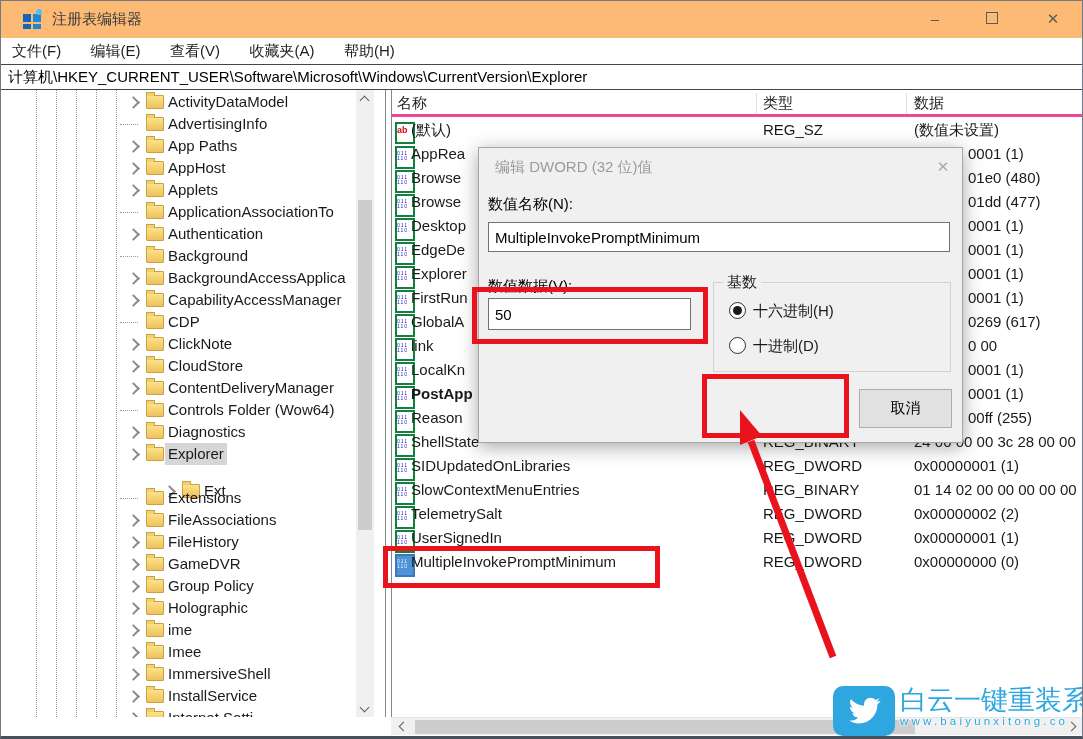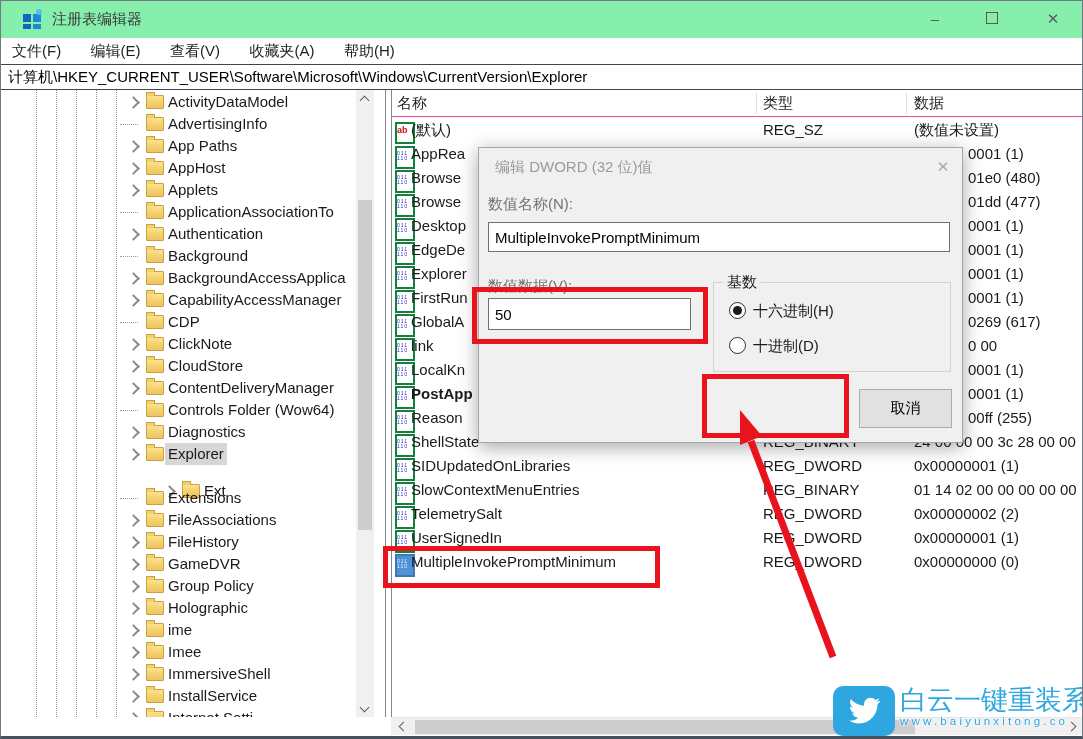--- a/index.html
+++ b/index.html
@@ -6,21 +6,21 @@
   body{
     width:1083px;height:739px;position:relative;overflow:hidden;
     background:#fff;font-family:"Liberation Sans","DejaVu Sans",sans-serif;
     color:#1a1a1a;-webkit-font-smoothing:antialiased;
   }
   .abs{position:absolute;box-sizing:border-box;}
   .nowrap{white-space:nowrap;}
 
   
   .frame{position:absolute;inset:0;border:1px solid #6f7a85;border-bottom:3px solid #49525c;pointer-events:none;z-index:40;}
-  .titlebar{left:0;top:0;width:1083px;height:38px;background:#86efac;}
+  .titlebar{left:0;top:0;width:1083px;height:38px;background:#fdba74;}
   .app-icon{left:22px;top:9px;width:20px;height:20px;}
   .app-icon i{position:absolute;background:#1565c0;}
   .app-icon .q1{left:1px;top:5px;width:8px;height:8px;}
   .app-icon .q2{left:11px;top:5px;width:8px;height:8px;background:#1e88d6;}
   .app-icon .q3{left:1px;top:15px;width:8px;height:5px;}
   .app-icon .q4{left:11px;top:15px;width:8px;height:5px;background:#1e88d6;}
   .app-icon .q5{left:14px;top:0px;width:6px;height:6px;background:#53c1f0;border-radius:50%;}
   .title-text{left:52px;top:0;height:38px;line-height:38px;font-size:15px;color:#3c3c3c;}
   .winbtn{top:0;height:38px;width:46px;text-align:center;line-height:38px;color:#5a5a5a;font-size:15px;}
   .winbtn .sq{display:inline-block;width:10px;height:10px;border:1px solid #5a5a5a;}
@@ -52,36 +52,36 @@
   .sb-arrow{position:absolute;width:17px;height:17px;}
   .sb-arrow span{position:absolute;left:5px;top:5px;width:6px;height:6px;border-left:1px solid #5e5e5e;border-bottom:1px solid #5e5e5e;}
   .sb-arrow.up span{transform:rotate(135deg);top:7px;}
   .sb-arrow.down span{transform:rotate(-45deg);top:4px;}
   .sb-arrow.left span{transform:rotate(45deg);left:7px;}
   .sb-arrow.right span{transform:rotate(225deg);left:4px;}
   .tree-vbar{left:356px;top:0;width:18px;height:627px;}
   .list-hbar{left:391px;top:627px;width:692px;height:18px;border-top:1px solid #e6e6e6;}
 
   .list-panel{left:391px;top:0;width:692px;height:627px;border-left:1px solid #828790;background:#fff;overflow:hidden;}
-  .lheader{left:0;top:0;width:692px;height:27px;font-size:15px;color:#1f1f1f;border-bottom:1px solid #ec4899;}
+  .lheader{left:0;top:0;width:692px;height:27px;font-size:15px;color:#1f1f1f;border-bottom:3px solid #ec4899;}
   .hcell{position:absolute;top:0;line-height:26px;}
   .hsep{position:absolute;top:3px;width:0;height:21px;border-left:1px solid #e0e0e0;}
   .lrow{left:0;width:692px;height:24px;font-size:15px;}
   .lcell{position:absolute;top:0;line-height:24px;white-space:nowrap;}
   .vicon{position:absolute;left:3px;top:4px;width:16px;height:16px;border:2px solid #15803d;background:#fff;
     font-size:5px;line-height:5px;letter-spacing:1px;color:#2727cc;text-align:left;padding-top:3px;overflow:hidden;}
   .vicon.str{color:#cc1111;font-size:9px;line-height:9px;font-weight:bold;padding-top:2px;letter-spacing:0;}
   .vicon.selblue{background:#4f93d6;border-color:#3c78b4;color:#eaf4ff;}
 
   
   .dialog{left:478px;top:147px;width:485px;height:296px;background:#f0f0f0;border:1px solid #a6a6a6;
     box-shadow:0 4px 18px rgba(0,0,0,.35);z-index:10;font-size:15px;}
   .dlg-title{left:16px;top:10px;color:#9b9b9b;font-size:15px;}
   .dlg-close{left:451px;top:8px;width:26px;height:22px;color:#a9a9a9;font-size:15px;text-align:center;line-height:22px;}
-  .dlg-label{color:#737373;}
+  .dlg-label{color:#000000;}
   .dlg-input{position:absolute;background:#fff;border:1px solid #717171;font-size:15px;
     font-family:"Liberation Sans","DejaVu Sans",sans-serif;padding:0 6px;color:#000;outline:none;box-sizing:border-box;}
   .groupbox{left:234px;top:134px;width:238px;height:90px;border:1px solid #d2d2d2;}
   .grouplabel{position:absolute;left:9px;top:-10px;background:#f0f0f0;padding:0 4px;}
   .radio{position:absolute;left:15px;height:20px;line-height:20px;}
   .radio .rb{display:inline-block;width:15px;height:15px;border:1px solid #2e2e2e;border-radius:50%;
     vertical-align:-3px;margin-right:7px;position:relative;background:#fff;}
   .radio.checked .rb:after{content:"";position:absolute;left:3px;top:3px;width:9px;height:9px;border-radius:50%;background:#1a1a1a;}
   .dlg-btn{position:absolute;height:37px;background:#e1e1e1;border:1px solid #adadad;text-align:center;
     line-height:35px;font-size:15px;color:#000;}

